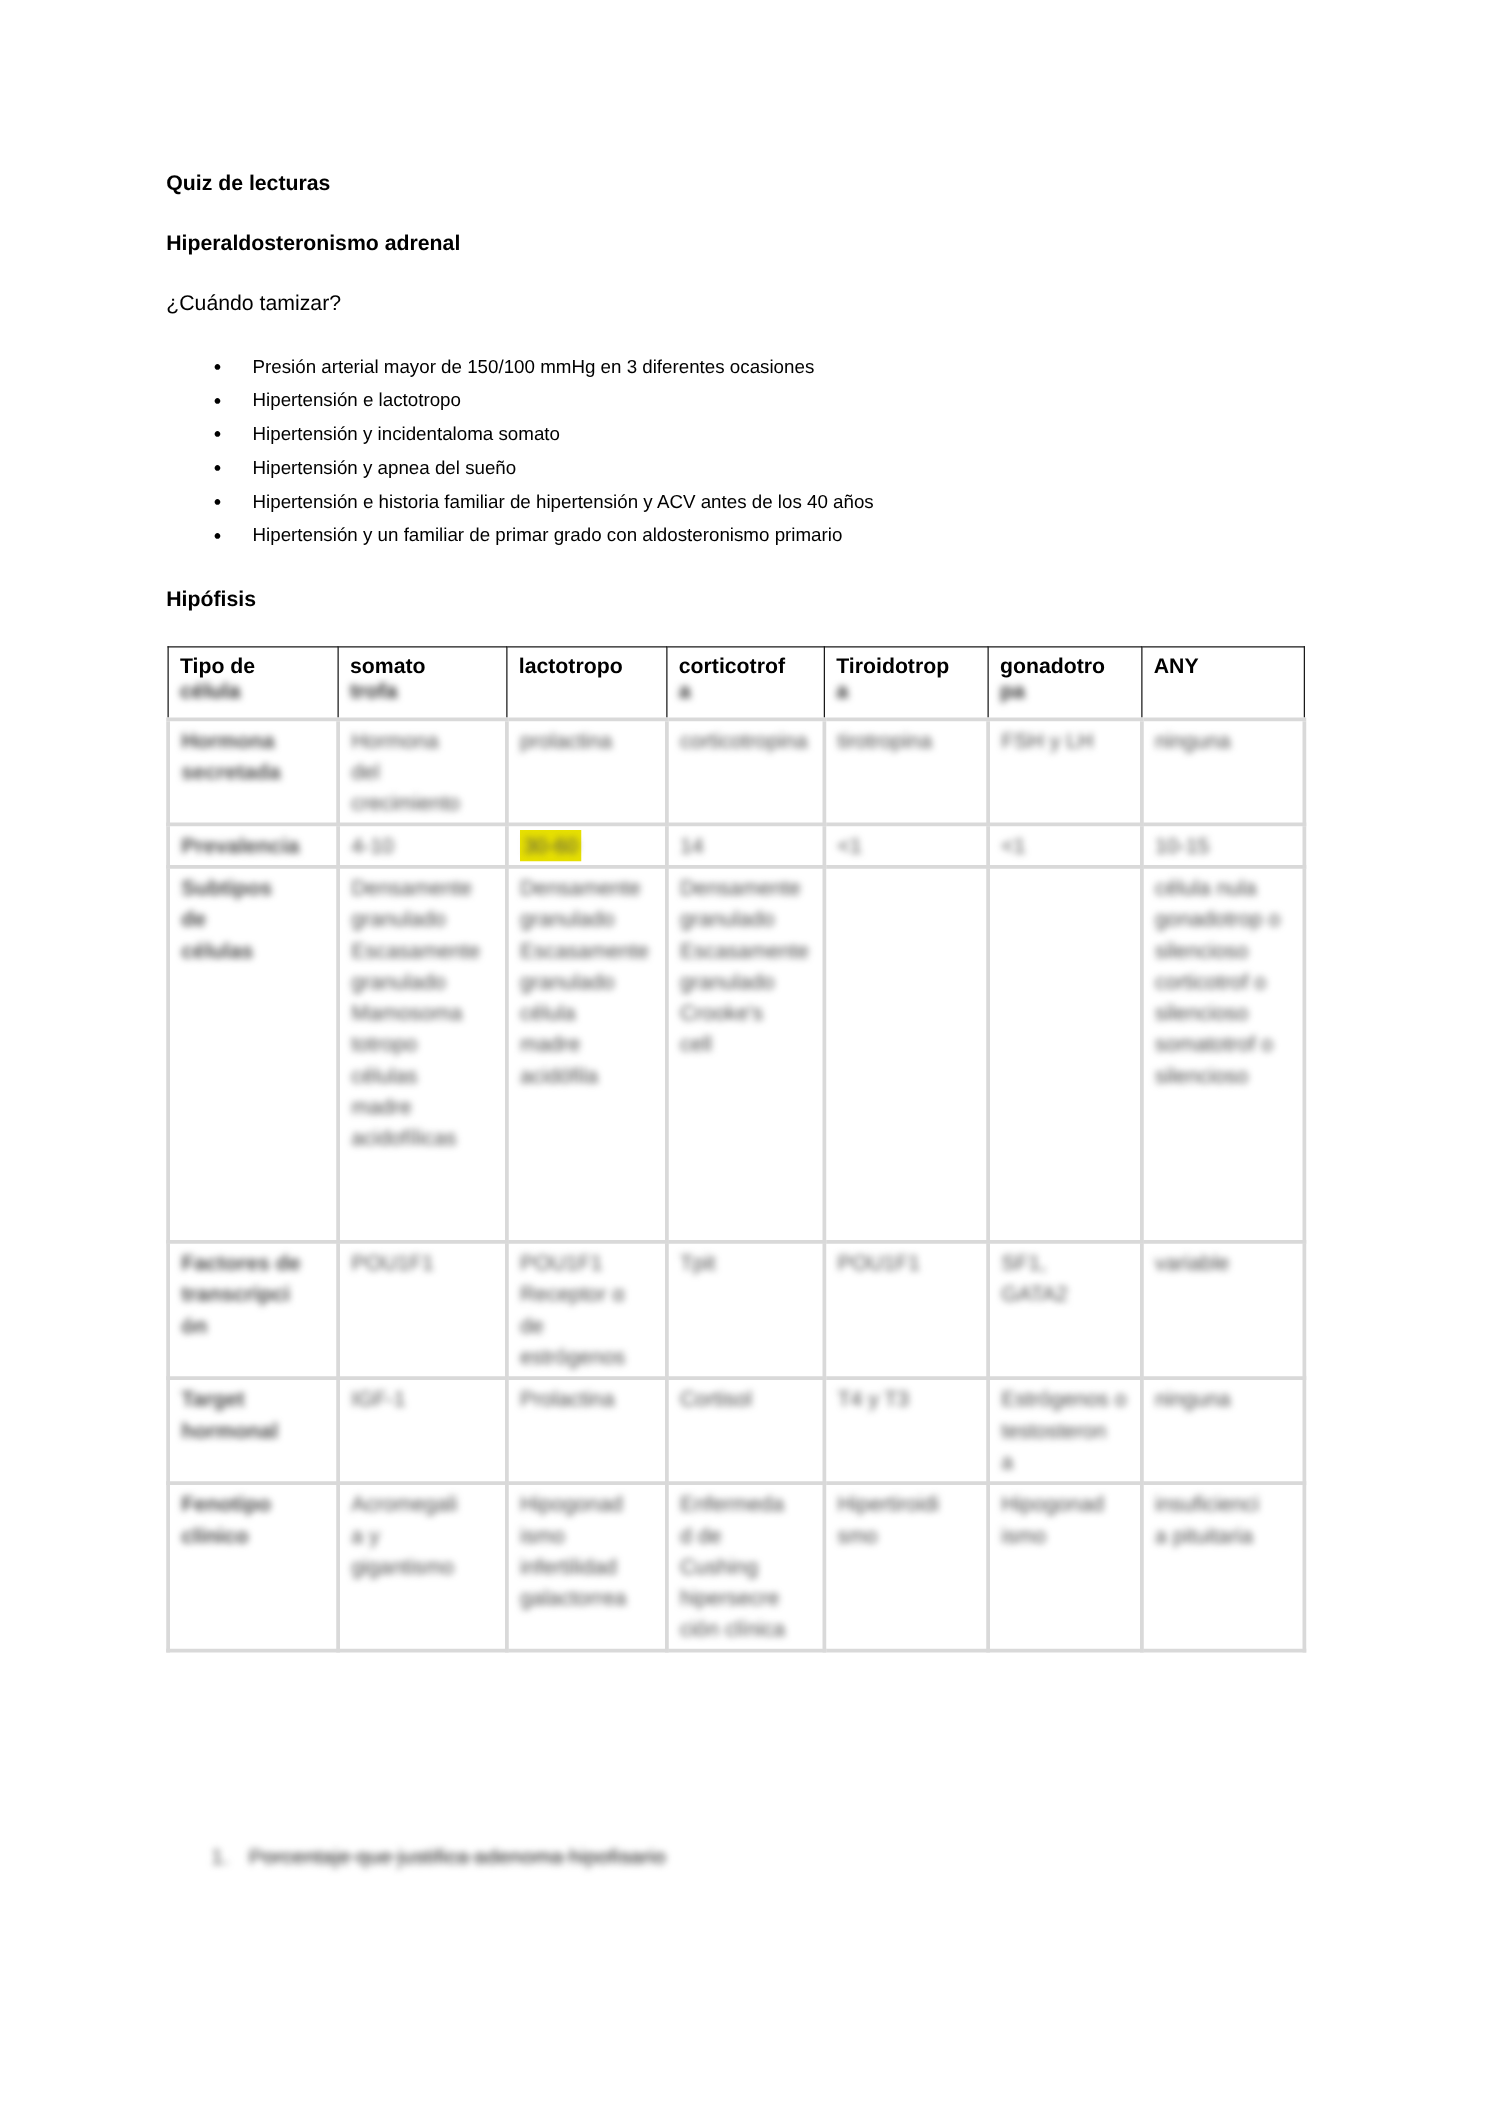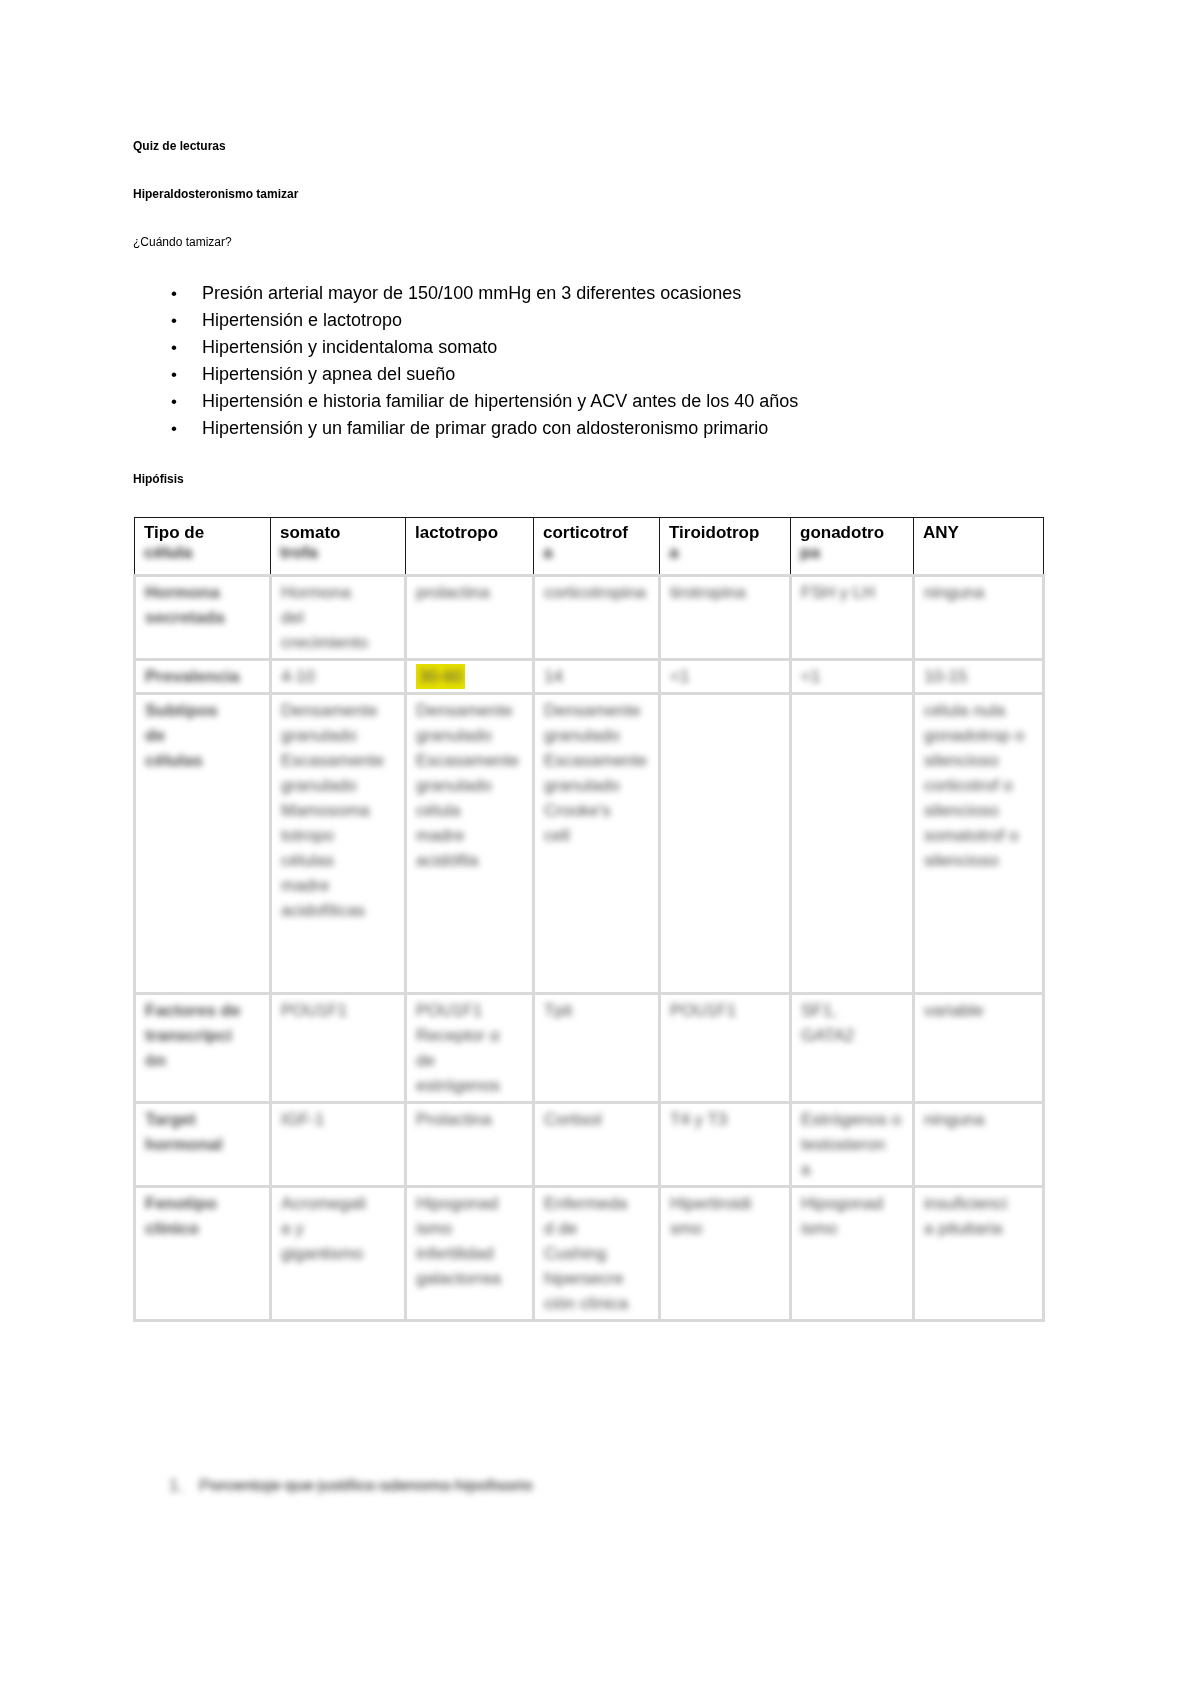--- a/index.html
+++ b/index.html
@@ -6,29 +6,29 @@
   html,body { background:#ffffff; }
   body {
     width:1190px; height:1684px;
     font-family:"Liberation Sans", sans-serif;
     color:#000;
     position:relative;
     overflow:hidden;
   }
   .page { padding:136px 100px 0 133px; }
 
-  p.para { font-size:12px; line-height:21px; margin-bottom:27px; }
+  p.para { font-size:17px; line-height:21px; margin-bottom:27px; }
   .bold { font-weight:bold; }
 
   ul.bullets { list-style:none; margin:0 0 27px 0; }
   ul.bullets li {
     position:relative;
     padding-left:69px;
     max-width:835px;
-    font-size:18px;
+    font-size:15px;
     line-height:27px;
   }
   ul.bullets li::before {
     content:"\2022";
     position:absolute;
     left:38px; top:0;
     font-size:17px;
   }
 
   table.ptable {
@@ -84,21 +84,21 @@
   .footnote .fn-marker { display:inline-block; width:30px; }
   .footnote .fn-text { text-decoration:line-through; }
 </style>
 </head>
 <body>
 
 <div class="page">
 
   <p class="para bold">Quiz de lecturas</p>
 
-  <p class="para bold">Hiperaldosteronismo tamizar</p>
+  <p class="para bold">Hiperaldosteronismo adrenal</p>
 
   <p class="para">¿Cuándo tamizar?</p>
 
   <ul class="bullets" id="bullet-list">
       <li>Presión arterial mayor de 150/100 mmHg en 3 diferentes ocasiones</li>
       <li>Hipertensión e lactotropo</li>
       <li>Hipertensión y incidentaloma somato</li>
       <li>Hipertensión y apnea del sueño</li>
       <li>Hipertensión e historia familiar de hipertensión y ACV antes de los 40 años</li>
       <li>Hipertensión y un familiar de primar grado con aldosteronismo primario</li>

